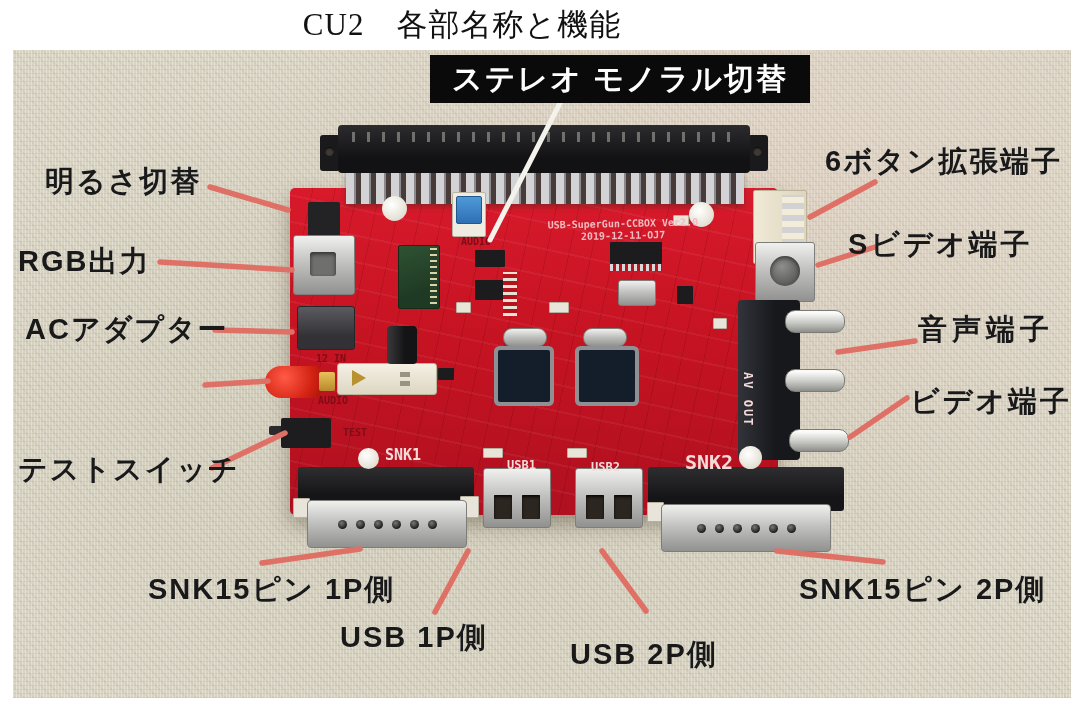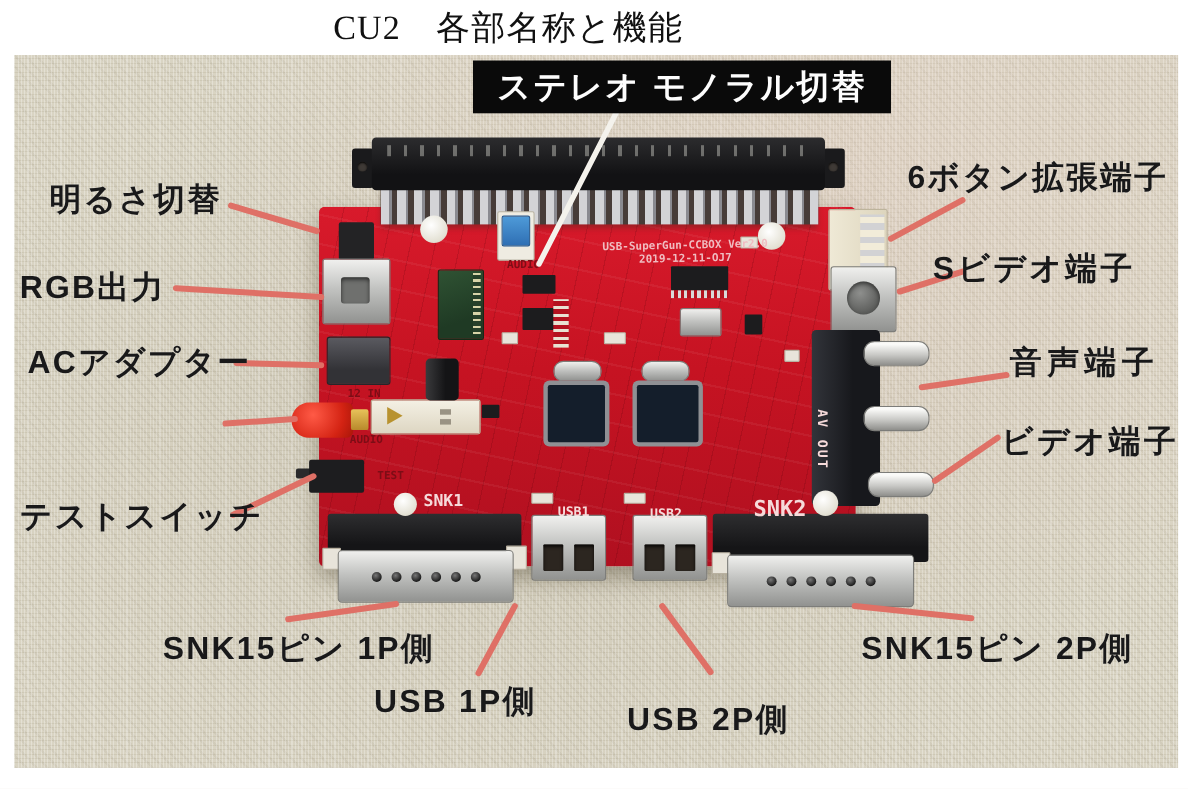--- a/index.html
+++ b/index.html
@@ -229,15 +229,15 @@
   <div class="lbl" style="left:5px;top:400px;">テストスイッチ</div>
 
   <div class="lbl" style="left:812px;top:92px;">6ボタン拡張端子</div>
   <div class="lbl" style="left:835px;top:175px;letter-spacing:3px;text-align:right;">Sビデオ端子</div>
   <div class="lbl" style="left:905px;top:260px;letter-spacing:5px;">音声端子</div>
   <div class="lbl" style="left:897px;top:332px;letter-spacing:3px;">ビデオ端子</div>
 
   <div class="lbl" style="left:135px;top:520px;">SNK15ピン 1P側</div>
   <div class="lbl" style="left:327px;top:568px;">USB 1P側</div>
   <div class="lbl" style="left:557px;top:585px;">USB 2P側</div>
-  <div class="lbl" style="left:770px;top:520px;">SNK15ピン 2P側</div>
+  <div class="lbl" style="left:770px;top:520px;padding-left:16px;">SNK15ピン 2P側</div>
 
 </div>
 
 </body></html>

